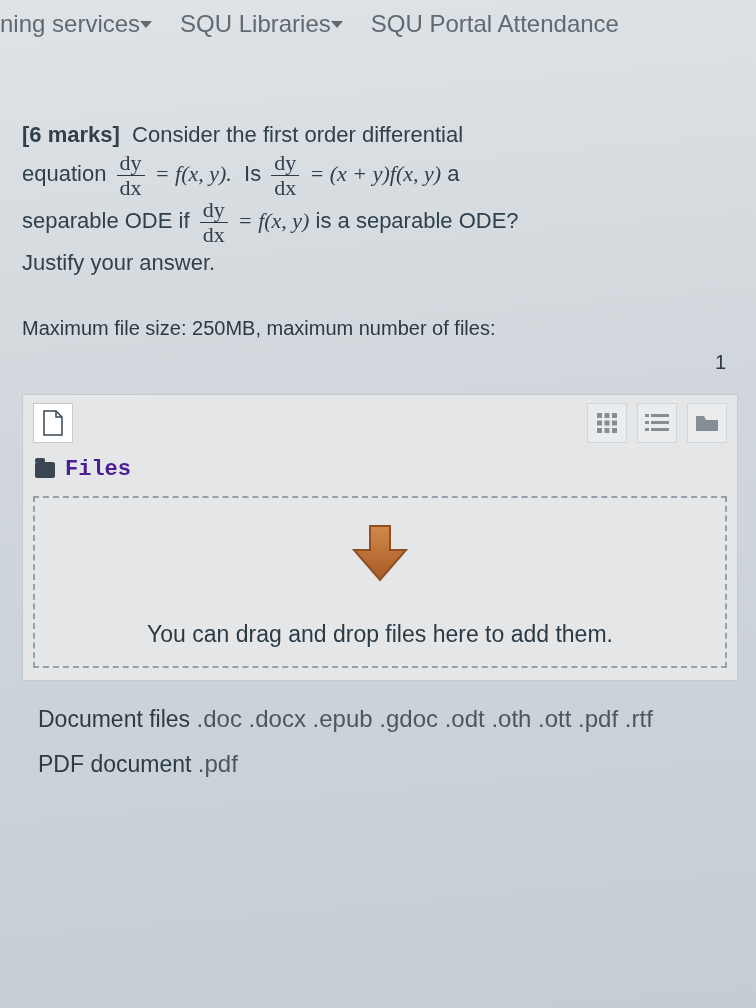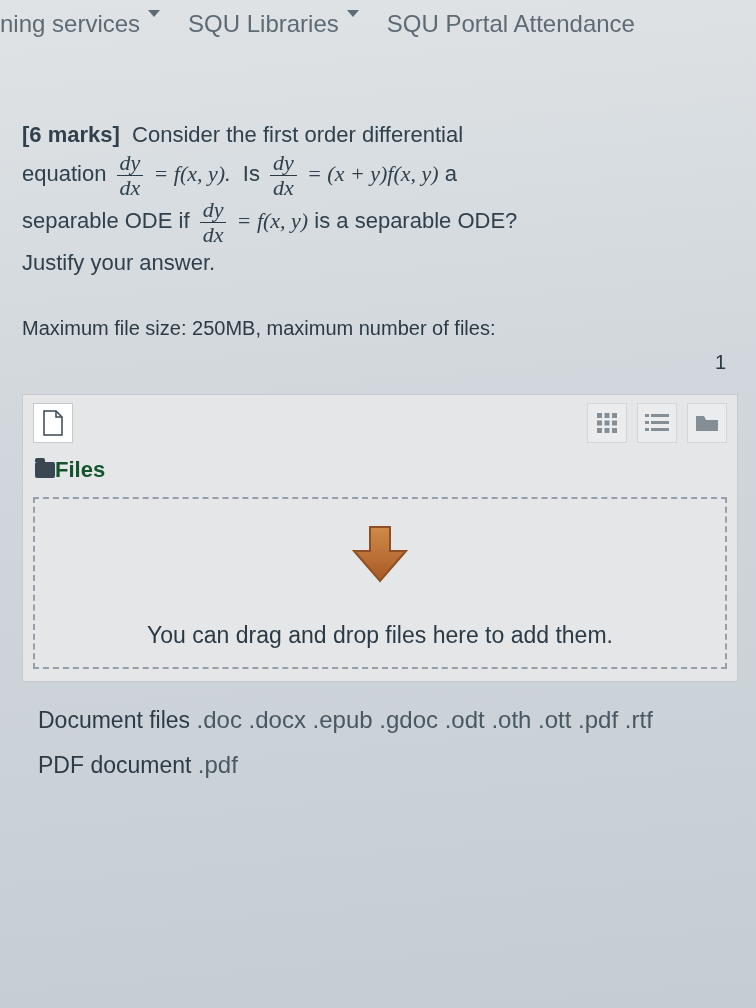--- a/index.html
+++ b/index.html
@@ -14,21 +14,22 @@
   .topbar {
     display: flex;
     gap: 28px;
     padding: 10px 0 10px 0;
     font-size: 24px;
     color: #5e6a74;
     font-weight: 400;
   }
   .topbar .menu-item {
     display: flex;
-    gap: 8px;
+    align-items: center;
+    gap: 0;
     white-space: nowrap;
   }
   .caret {
     width: 0; height: 0;
     border-left: 6px solid transparent;
     border-right: 6px solid transparent;
     border-top: 7px solid #5e6a74;
     display: inline-block;
   }
   .content {
@@ -41,21 +42,20 @@
     font-weight: 400;
   }
   .question b.marks { font-weight: 700; }
   .math { font-family: "Cambria Math", Georgia, serif; font-style: italic; }
   .frac {
     display: inline-flex;
     flex-direction: column;
     align-items: center;
     vertical-align: middle;
     font-family: "Cambria Math", Georgia, serif;
-    font-style: italic;
     line-height: 1;
     margin: 0 4px;
   }
   .frac .num { padding: 0 3px 1px 3px; }
   .frac .den { border-top: 1.5px solid #2b3a44; padding: 1px 3px 0 3px; }
   .limits {
     font-size: 20px;
     color: #2b3a44;
     margin-top: 34px;
     line-height: 1.4;
@@ -78,25 +78,27 @@
     display: flex; align-items: center; justify-content: center;
     border: 1px solid #c6cacd;
     background: #f0f2f3;
     cursor: pointer;
   }
   .tb-btn.inactive { opacity: .55; }
   .tb-btn svg { display: block; }
   .tb-btn.active { background: #fff; }
   .section-head {
     display: flex;
+    gap: 10px;
     align-items: center;
     padding: 6px 12px 14px 12px;
     font-size: 22px;
     font-weight: 700;
-    color: #14532d;
+    color: #4c1d95;
+    font-family: Liberation Mono, monospace;
   }
   .folder-ico { width: 20px; height: 16px; background:#3a4752; border-radius:2px; position:relative; }
   .folder-ico::before { content:""; position:absolute; top:-4px; left:0; width:10px; height:4px; background:#3a4752; border-radius:2px 2px 0 0; }
   .drop {
     margin: 0 10px 12px 10px;
     border: 2px dashed #97a0a8;
     padding: 20px 10px 18px 10px;
     display: flex;
     flex-direction: column;
     align-items: center;

